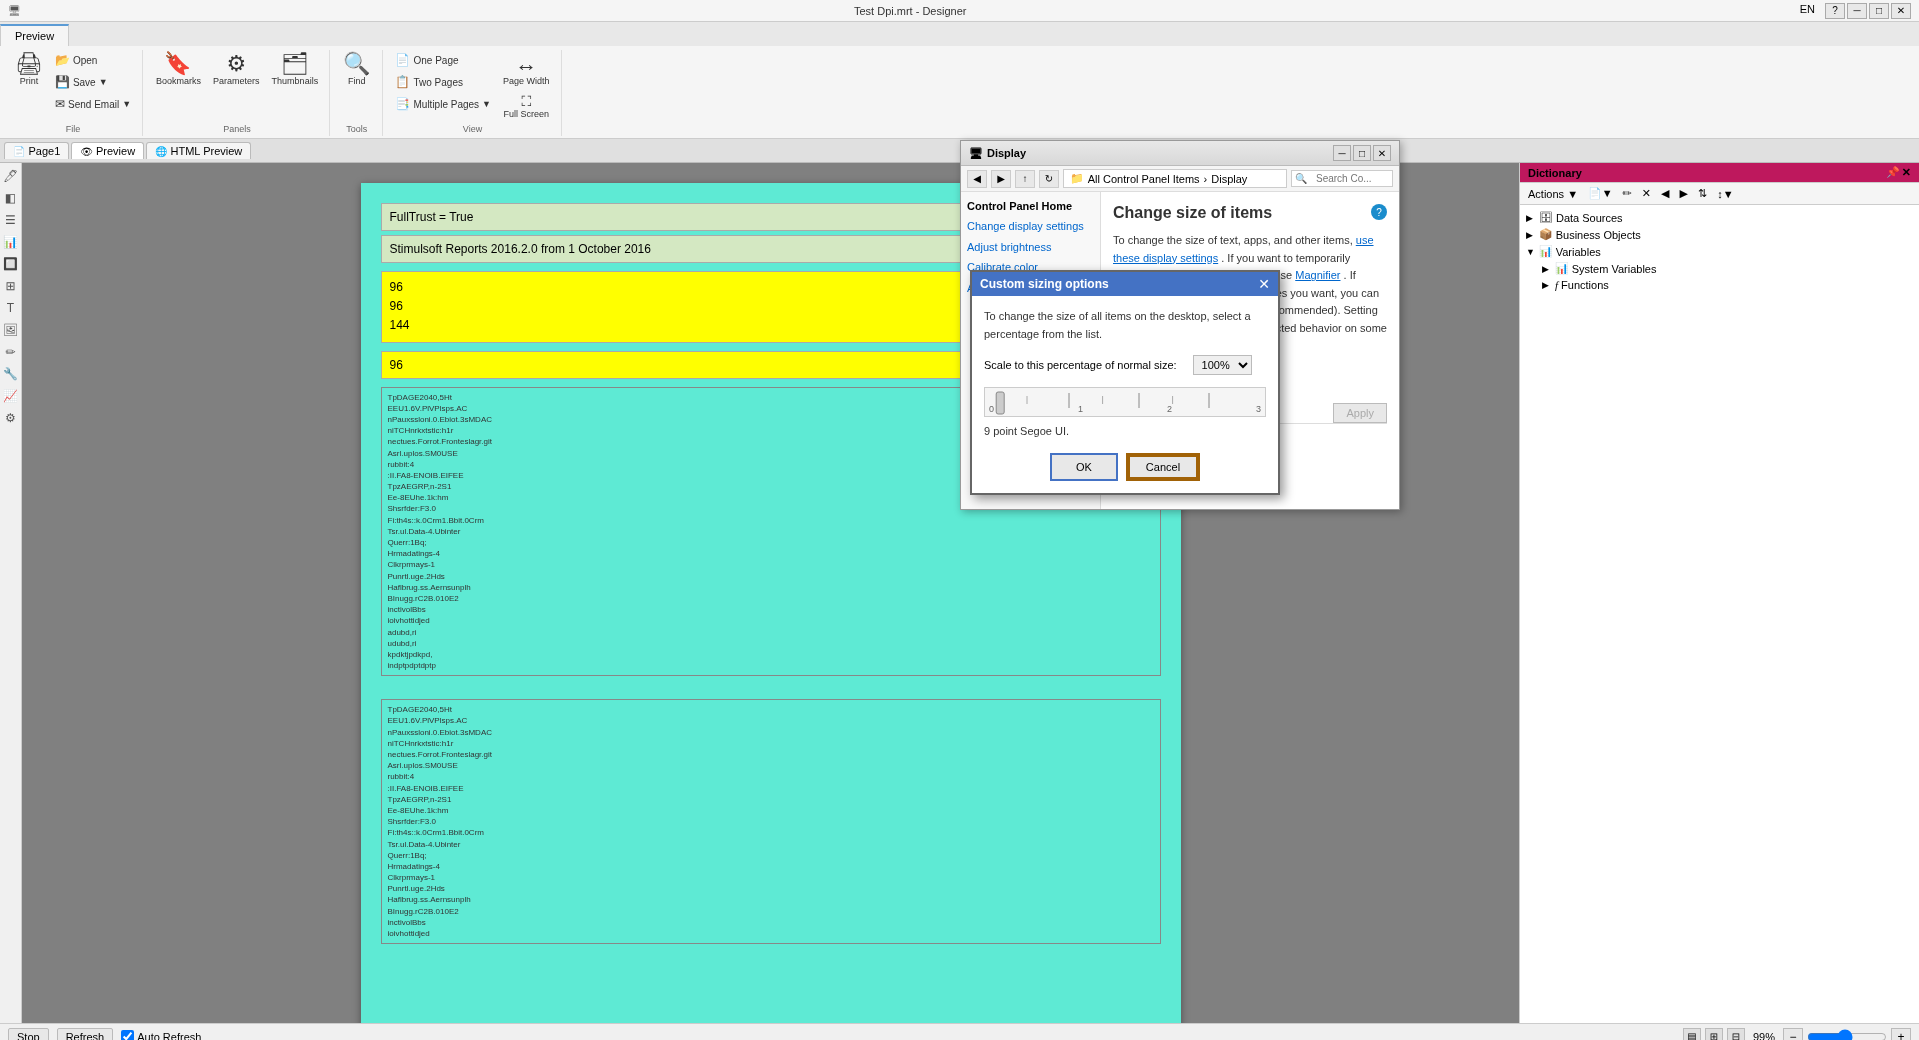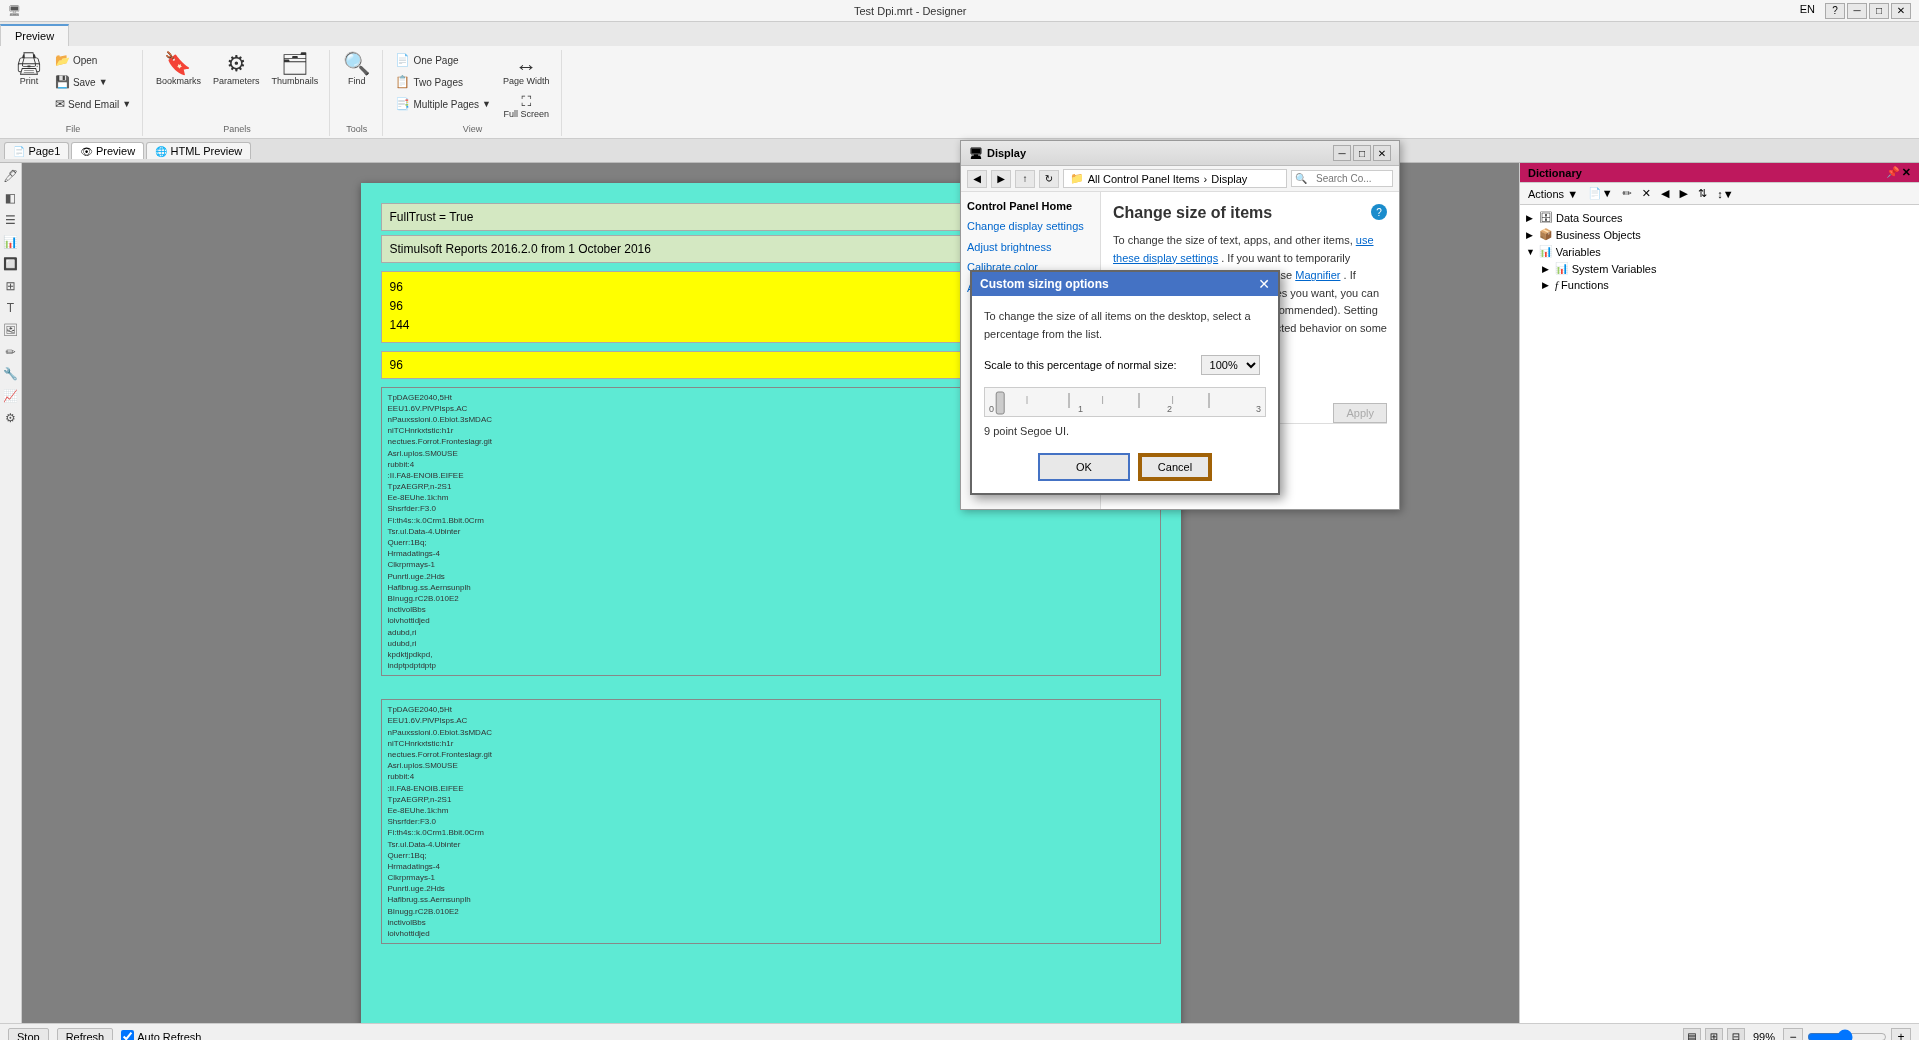--- a/index.html
+++ b/index.html
@@ -115,27 +115,27 @@
     .cp-apply-btn:disabled { color: #aaa; }
 
     .cp-see-also { border-top: 1px solid #ddd; padding: 8px 6px; }
     .cp-see-also-title { font-size: 11px; font-weight: bold; margin-bottom: 4px; }
     .dialog { position: absolute; top: 270px; left: 970px; width: 310px; background: white; border: 2px solid #666; box-shadow: 4px 4px 10px rgba(0,0,0,0.4); z-index: 400; pointer-events: all; }
     .dialog-titlebar { background: #4472c4; color: white; padding: 4px 8px; display: flex; align-items: center; justify-content: space-between; }
     .dialog-title { font-size: 12px; font-weight: bold; }
     .dialog-close { color: white; cursor: pointer; font-size: 14px; }
     .dialog-body { padding: 12px; }
     .dialog-text { font-size: 11px; color: #333; margin-bottom: 12px; line-height: 1.6; }
-    .dialog-select-row { display: flex; align-items: center; gap: 24px; margin-bottom: 12px; font-size: 11px; }
+    .dialog-select-row { display: flex; align-items: center; gap: 16px; margin-bottom: 12px; font-size: 11px; }
     .dialog-select { padding: 2px 4px; font-size: 11px; border: 1px solid #bbb; }
     .dialog-ruler { width: 100%; height: 30px; background: #f5f5f5; border: 1px solid #ccc; position: relative; margin-bottom: 8px; }
     .ruler-marks { display: flex; justify-content: space-between; padding: 0 4px; font-size: 9px; color: #666; position: absolute; bottom: 2px; width: 100%; }
     .dialog-font-preview { font-size: 11px; color: #333; margin-bottom: 16px; }
     .dialog-buttons { display: flex; justify-content: center; gap: 8px; }
-    .dialog-ok { padding: 4px 36px; background: #e8e8e8; border: 2px solid #4472c4; cursor: pointer; font-size: 11px; }
+    .dialog-ok { padding: 4px 24px; background: #e8e8e8; border: 2px solid #4472c4; cursor: pointer; font-size: 11px; }
     .dialog-cancel { padding: 4px 16px; background: #e8e8e8; border: 4px solid #a16207; cursor: pointer; font-size: 11px; }
     .zoom-icon-btn { width: 18px; height: 18px; background: #e0e0e0; border: 1px solid #bbb; cursor: pointer; display: flex; align-items: center; justify-content: center; font-size: 10px; }
   </style>
 </head>
 <body>
 
 <div class="title-bar">
   <div style="display:flex; gap:4px;">
     <span style="font-size:10px; color:#555;">🖥</span>
   </div>

